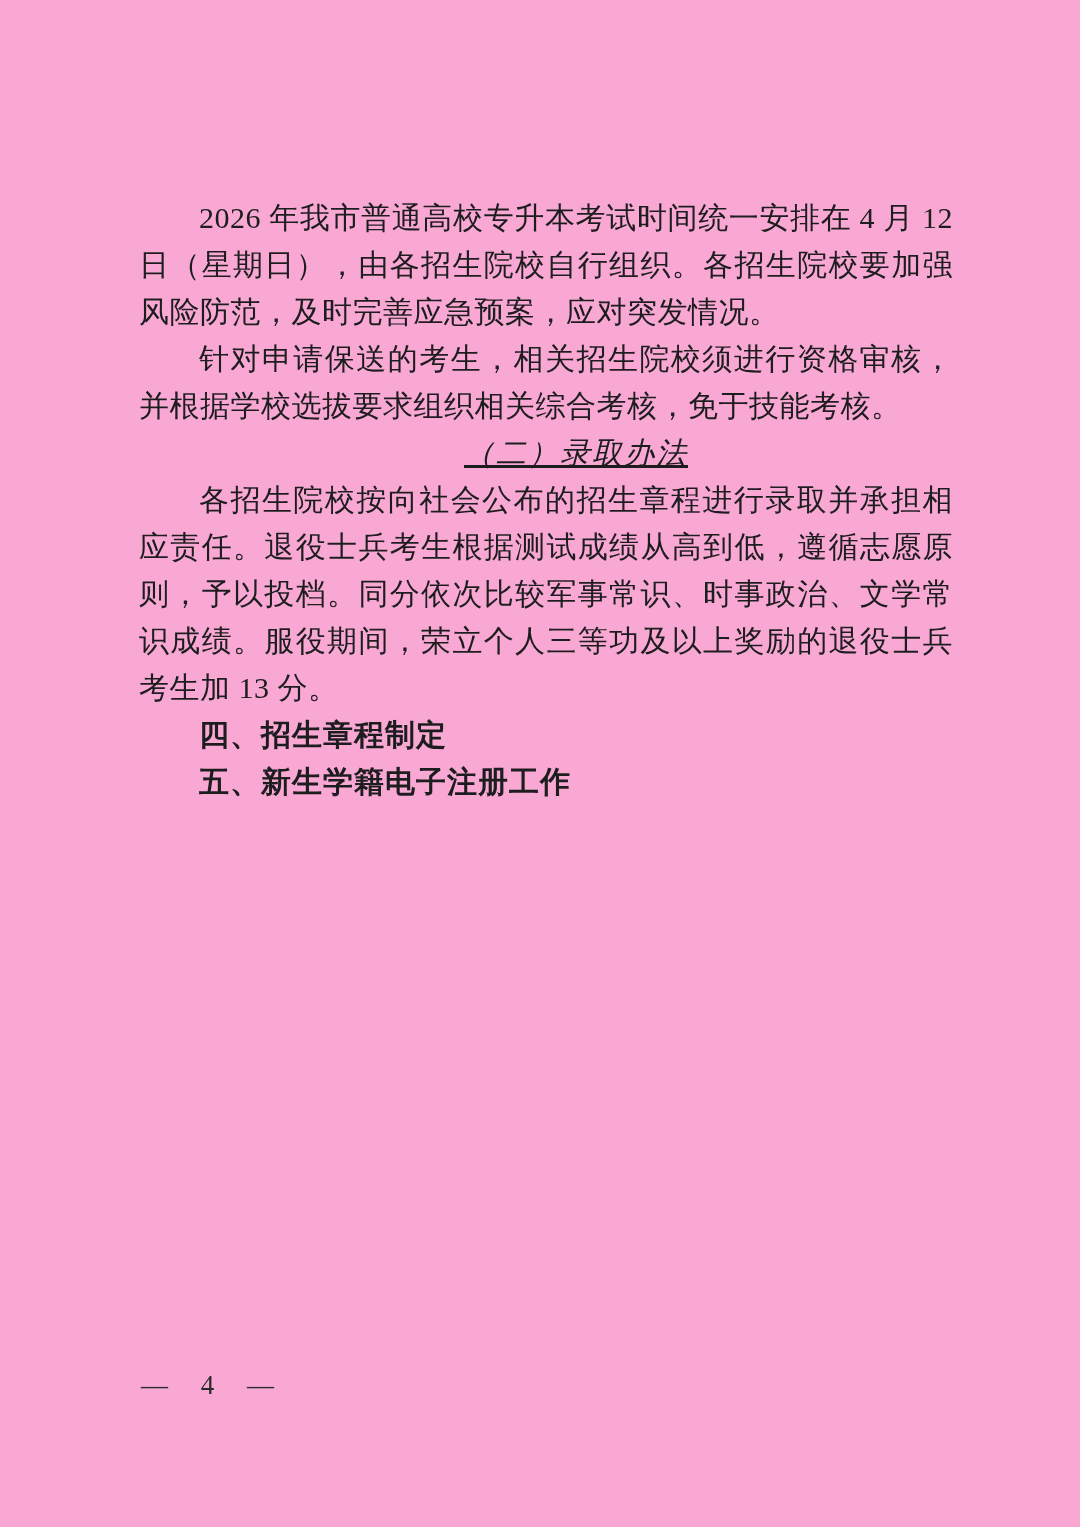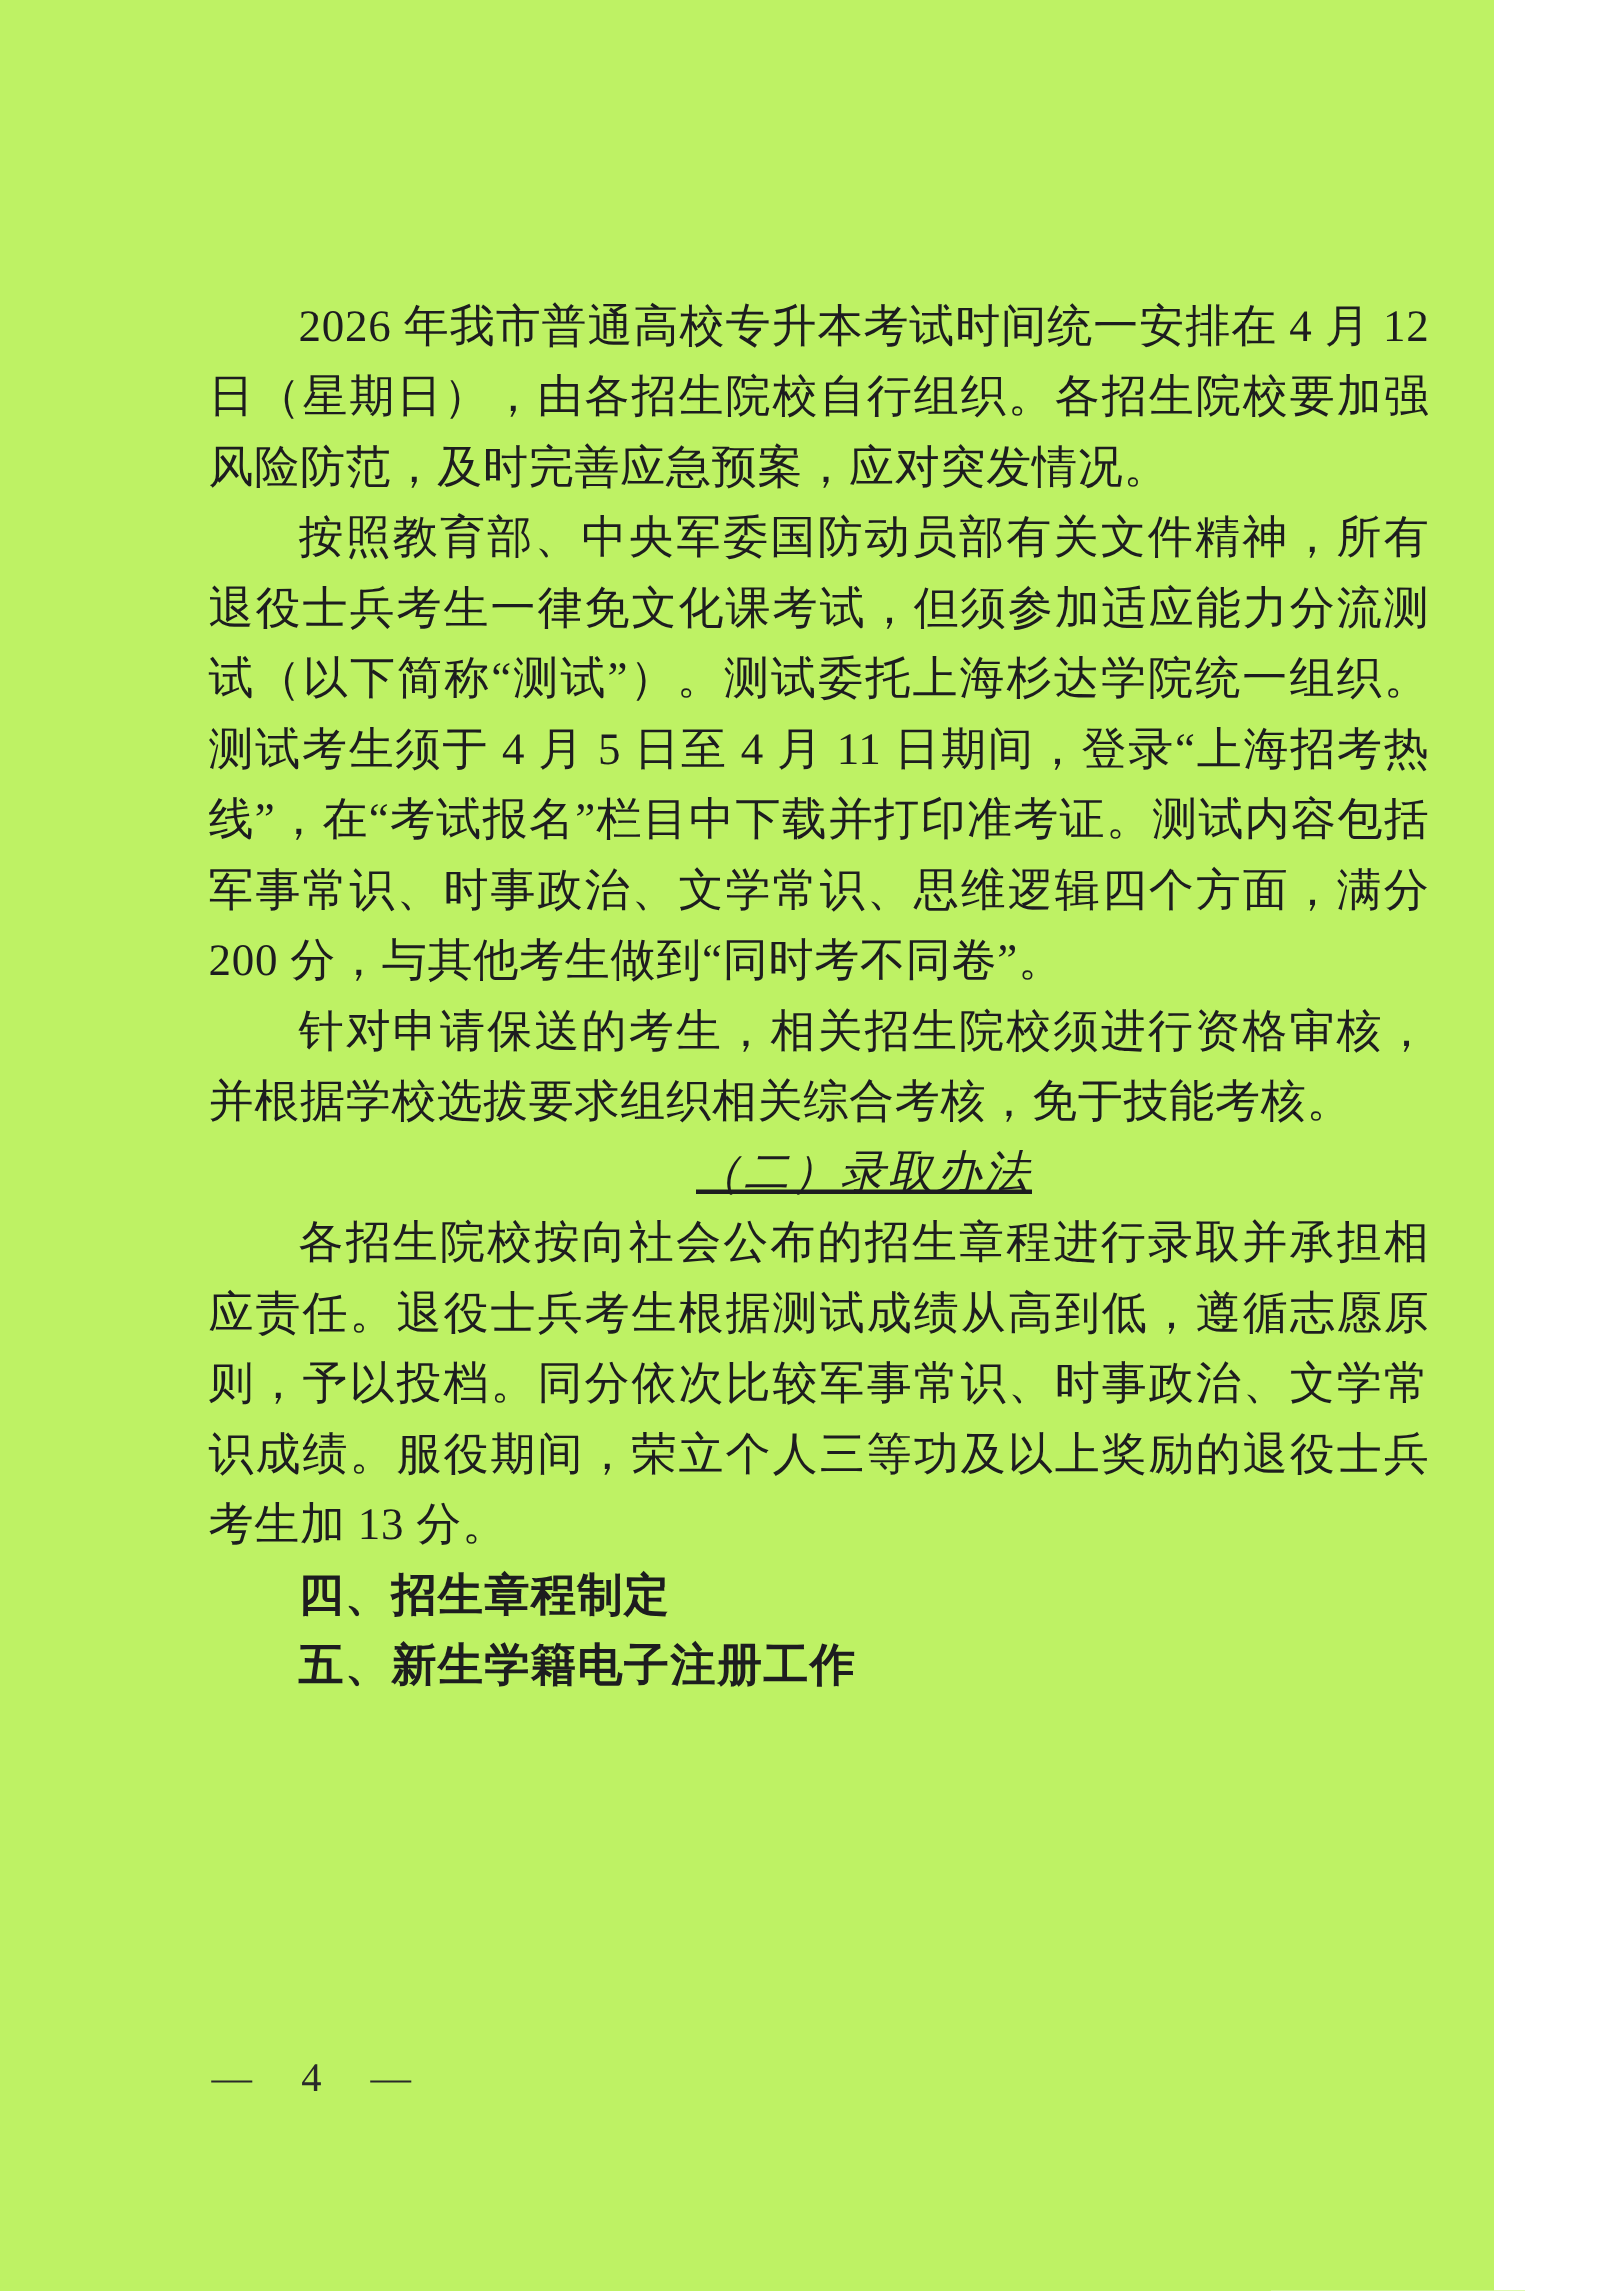--- a/index.html
+++ b/index.html
@@ -1,23 +1,23 @@
 <!DOCTYPE html>
 <html><head>
 <meta charset="utf-8">
 <style>
   html, body {
     margin: 0;
     padding: 0;
   }
   .page {
     position: relative;
-    width: 996px;
+    width: 1080px;
     height: 1527px;
-    background: #bef264;
+    background: #f9a8d4;
     overflow: hidden;
     font-family: "Liberation Serif", "DejaVu Serif", serif;
     color: #1d1d1f;
   }
   .doc {
     position: absolute;
     left: 139px;
     top: 194px;
     width: 814px;
     font-size: 30px;
@@ -54,21 +54,20 @@
     letter-spacing: 1px;
   }
 </style>
 </head>
 <body>
 
 <div class="page">
 
   <div class="doc">
     <p class="body">2026 年我市普通高校专升本考试时间统一安排在 4 月 12 日（星期日），由各招生院校自行组织。各招生院校要加强风险防范，及时完善应急预案，应对突发情况。</p>
-    <p class="body">按照教育部、中央军委国防动员部有关文件精神，所有退役士兵考生一律免文化课考试，但须参加适应能力分流测试（以下简称“测试”）。测试委托上海杉达学院统一组织。测试考生须于 4 月 5 日至 4 月 11 日期间，登录“上海招考热线”，在“考试报名”栏目中下载并打印准考证。测试内容包括军事常识、时事政治、文学常识、思维逻辑四个方面，满分 200 分，与其他考生做到“同时考不同卷”。</p>
     <p class="body">针对申请保送的考生，相关招生院校须进行资格审核，并根据学校选拔要求组织相关综合考核，免于技能考核。</p>
     <p class="subheading">（二）录取办法</p>
     <p class="body">各招生院校按向社会公布的招生章程进行录取并承担相应责任。退役士兵考生根据测试成绩从高到低，遵循志愿原则，予以投档。同分依次比较军事常识、时事政治、文学常识成绩。服役期间，荣立个人三等功及以上奖励的退役士兵考生加 13 分。</p>
     <p class="heading">四、招生章程制定</p>
     <p class="heading">五、新生学籍电子注册工作</p>
   </div>
 
   <div class="pageno">— 4 —</div>
 
 </div>

